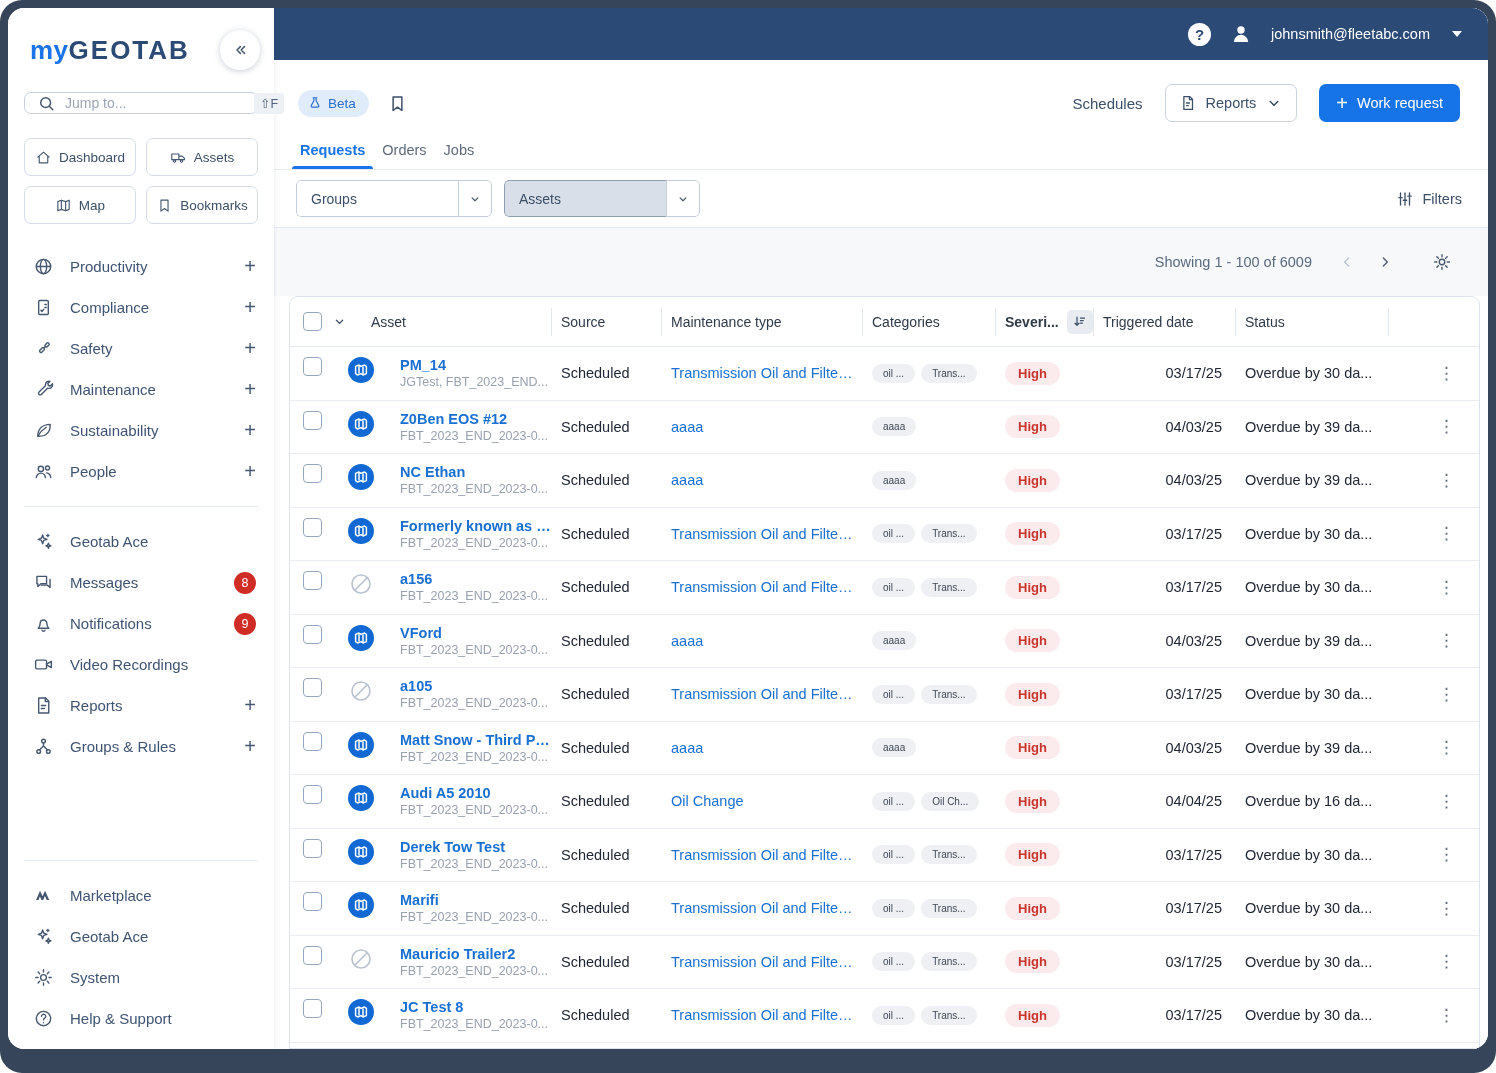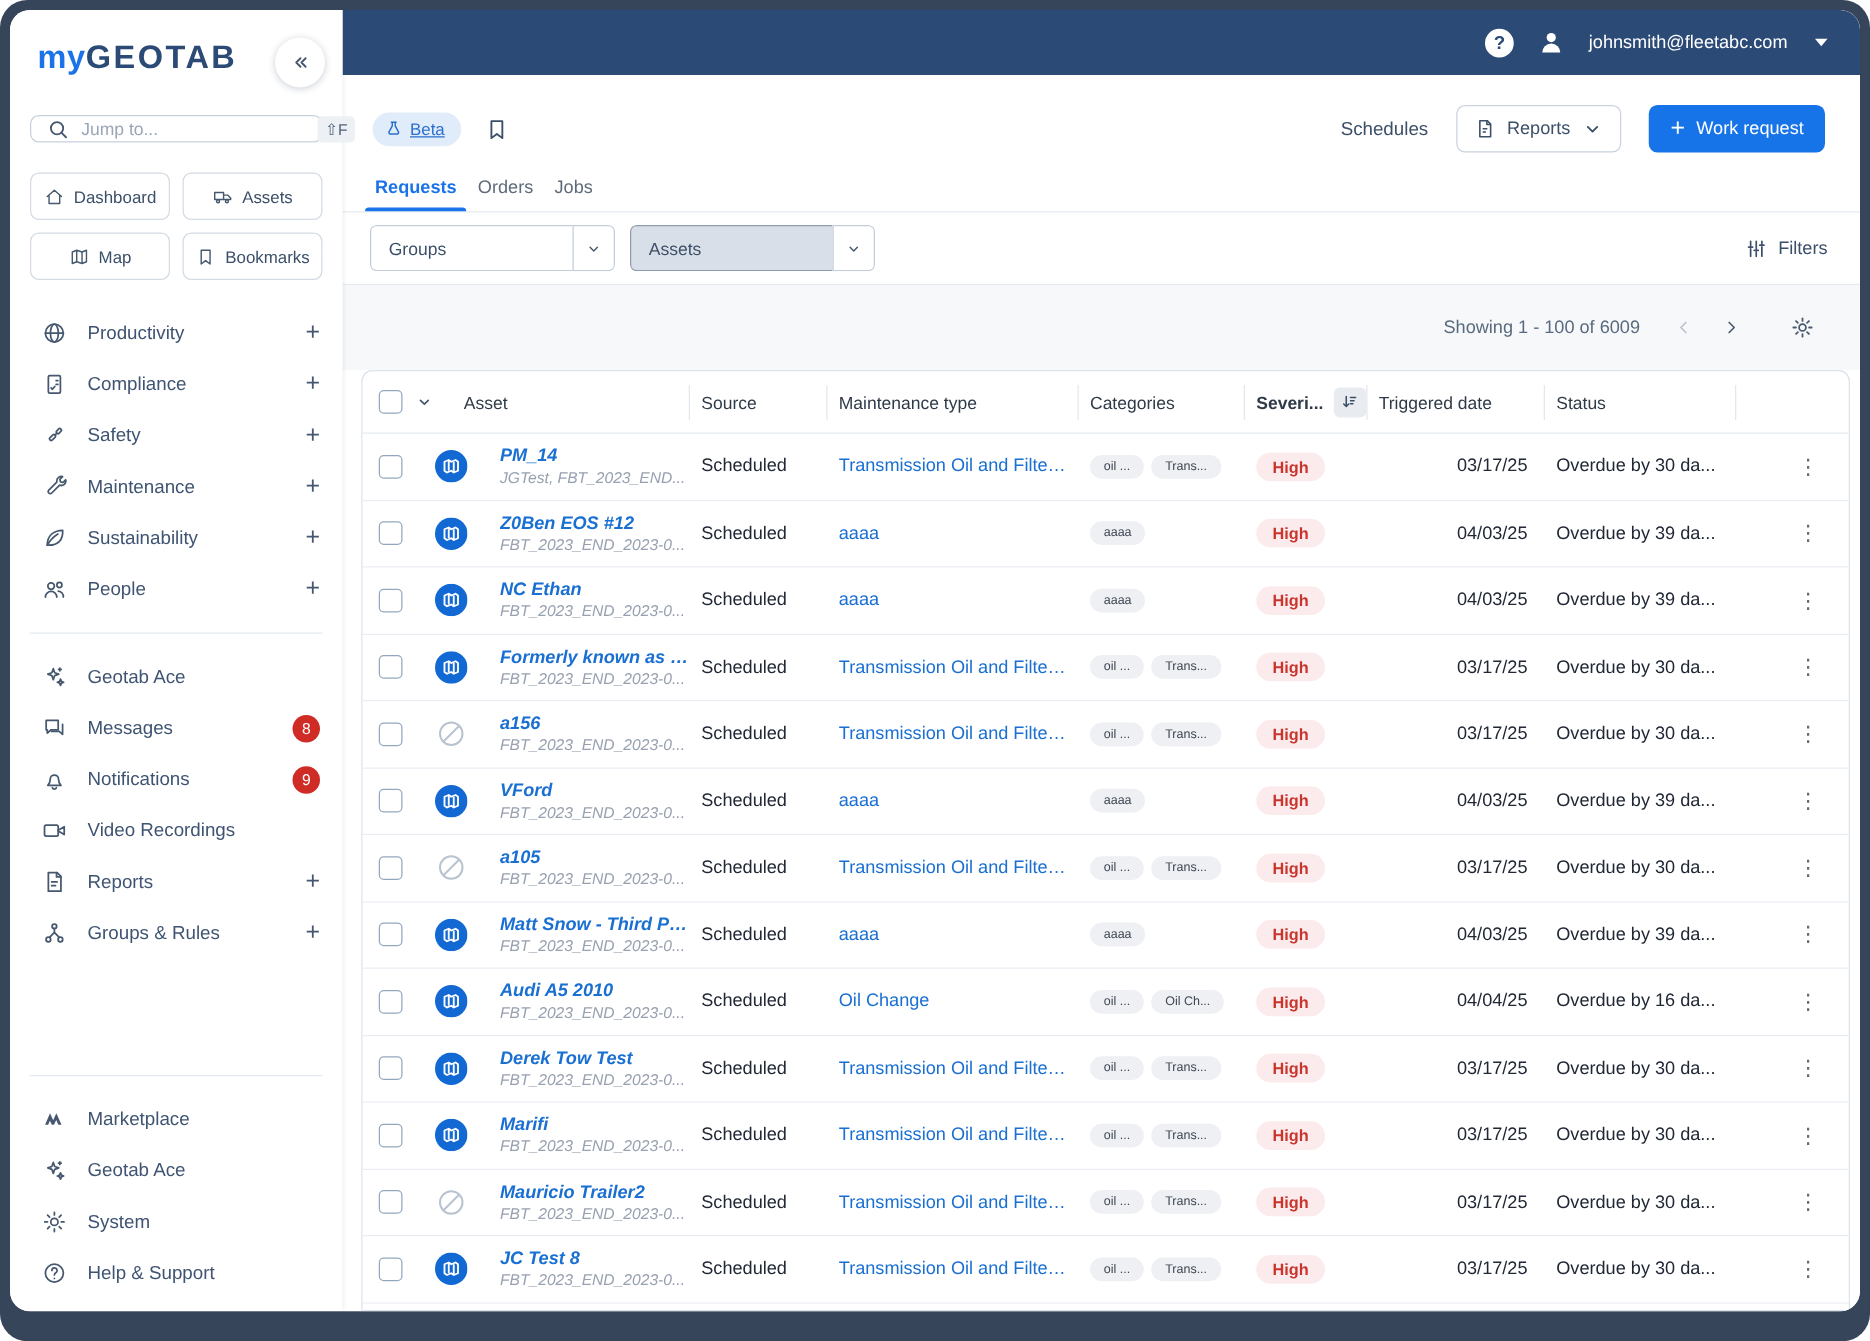--- a/index.html
+++ b/index.html
@@ -2,21 +2,21 @@
 <html><head>
 <meta charset="utf-8">
 <style>
   * { margin:0; padding:0; box-sizing:border-box; }
   html,body { width:1496px; height:1073px; background:#fff; font-family:"Liberation Sans", sans-serif; }
   .frame { position:relative; width:1496px; height:1073px; background:#36455a; border-radius:22px; overflow:hidden; }
   .window { position:absolute; left:8px; top:8px; right:8px; bottom:24px; background:#fff; border-radius:16px; overflow:hidden; display:flex; }
 
   
   .sidebar { width:266px; min-width:266px; background:#fff; display:flex; flex-direction:column; position:relative; z-index:5; box-shadow:1px 0 3px rgba(40,60,90,.08); padding:0 0 10px 0; }
-  .logo-row { display:flex; align-items:flex-start; justify-content:space-between; padding:22px 14px 0 22px; }
+  .logo-row { display:flex; align-items:center; justify-content:space-between; padding:22px 14px 0 22px; }
   .logo { font-size:26px; letter-spacing:.5px; user-select:none; }
   .logo .my { color:#1a73e8; font-weight:700; }
   .logo .geotab { color:#2b4a76; font-weight:600; letter-spacing:2px; }
   .collapse-btn { width:40px; height:40px; border-radius:50%; background:#fff; box-shadow:0 1px 6px rgba(40,60,90,.25); display:flex; align-items:center; justify-content:center; color:#46586f; cursor:pointer; }
   .search-box { margin:22px 16px 0 16px; height:22px; border:1px solid #c7d1dd; border-radius:7px; display:flex; align-items:center; padding:0 8px 0 10px; gap:8px; }
   .search-box input { border:none; outline:none; flex:1; font-size:14px; color:#3f5472; font-family:inherit; background:transparent; }
   .search-box input::placeholder { color:#9aa6b5; }
   .kbd { background:#edf1f5; color:#53627a; border-radius:4px; font-size:12.5px; padding:3px 6px; }
   .quick-grid { display:grid; grid-template-columns:1fr 1fr; gap:10px; margin:24px 16px 0 16px; }
   .quick-btn { height:38px; border:1px solid #d4dbe4; border-radius:7px; display:flex; align-items:center; justify-content:center; gap:7px; font-size:13.5px; color:#3b4f68; cursor:pointer; background:#fff; }
@@ -34,21 +34,21 @@
   .main { flex:1; display:flex; flex-direction:column; min-width:0; background:#fff; }
   .topbar { height:52px; background:#2b4a76; display:flex; align-items:center; justify-content:flex-end; gap:18px; padding:0 26px; color:#fff; flex:none; }
   .help-circ { width:23px; height:23px; background:#fff; color:#2b4a76; border-radius:50%; display:flex; align-items:center; justify-content:center; font-weight:700; font-size:15px; cursor:pointer; }
   .person-ic { width:24px; height:24px; cursor:pointer; }
   .user-email { font-size:14.5px; cursor:pointer; }
   .caret-down { width:0; height:0; border-left:5px solid transparent; border-right:5px solid transparent; border-top:6px solid #fff; margin-left:4px; cursor:pointer; }
 
   .content { flex:1; display:flex; flex-direction:column; min-height:0; }
   .page-head { display:flex; align-items:center; padding:24px 28px 0 24px; gap:14px; }
   .page-title { font-size:27px; color:#2f3a48; font-weight:400; letter-spacing:-.2px; }
-  .beta-pill { background:#e1ecfa; color:#2a6fce; border-radius:14px; height:27px; display:flex; align-items:center; gap:6px; padding:0 13px 0 10px; font-size:13.5px;text-decoration:underline; }
+  .beta-pill { background:#e1ecfa; color:#2a6fce; border-radius:14px; height:27px; display:flex; align-items:center; gap:6px; padding:0 13px 0 10px; font-size:13.5px; }
   .beta-pill svg { width:14px; height:14px; }
   .bm-ic { color:#3b4f68; cursor:pointer; margin-left:4px; display:flex; }
   .bm-ic svg { width:21px; height:21px; }
   .head-right { margin-left:auto; display:flex; align-items:center; gap:22px; }
   .schedules-link { font-size:15px; color:#3b4f68; cursor:pointer; }
   .reports-btn { height:38px; border:1px solid #c9d2de; border-radius:7px; background:#fff; display:flex; align-items:center; gap:9px; padding:0 13px; font-size:14.5px; color:#3b4f68; cursor:pointer; }
   .reports-btn svg { width:18px; height:18px; }
   .wr-btn { height:38px; background:#1774e8; color:#fff; border:none; border-radius:7px; display:flex; align-items:center; gap:9px; padding:0 17px; font-size:14.5px; cursor:pointer; font-family:inherit; }
   .wr-btn .plus { font-size:20px; font-weight:300; line-height:1; }
 
@@ -82,21 +82,21 @@
   .th.bold { font-weight:700; }
   .sort-chip { background:#e8ecf1; border-radius:5px; width:26px; height:24px; display:flex; align-items:center; justify-content:center; color:#3b4f68; cursor:pointer; }
   .sort-chip svg { width:15px; height:15px; }
   .cb { width:19px; height:19px; border:1.6px solid #93a8bf; border-radius:4px; background:#fff; cursor:pointer; flex:none; }
   .th-chev { color:#46586f; display:flex; cursor:pointer; }
   .th-chev svg { width:15px; height:15px; }
 
   .rows { overflow:hidden; }
   .trow { height:53.5px; border-bottom:1px solid #eaeef3; }
   .cell { font-size:14.5px; color:#212835; padding-left:9px; min-width:0; }
-  .c-asset { display:flex; align-items:center; gap:26px; padding-left:13px;font-style:italic; }
+  .c-asset { display:flex; align-items:flex-start; gap:26px; padding-left:13px; }
   .asset-ic { width:26px; height:26px; flex:none; display:flex; }
   .asset-txt { min-width:0; }
   .asset-name { color:#196fd2; font-weight:700; font-size:14.5px; white-space:nowrap; overflow:hidden; text-overflow:ellipsis; display:block; cursor:pointer; text-decoration:none; }
   .asset-sub { color:#98a1b0; font-size:12.5px; margin-top:2px; white-space:nowrap; overflow:hidden; text-overflow:ellipsis; }
   .mlink { color:#196fd2; cursor:pointer; text-decoration:none; white-space:nowrap; overflow:hidden; text-overflow:ellipsis; display:block; }
   .c-cats { display:flex; gap:6px; }
   .chip { background:#eef0f3; color:#3f4754; border-radius:12px; font-size:10px; padding:4px 11px; white-space:nowrap; }
   .chip-high { background:#fcebec; color:#c9342d; font-weight:600; border-radius:12px; font-size:13px; padding:4px 13px; display:inline-block; }
   .c-date { text-align:right; padding-right:14px; }
   .c-actions { display:flex; justify-content:flex-end; padding-right:24px; }

